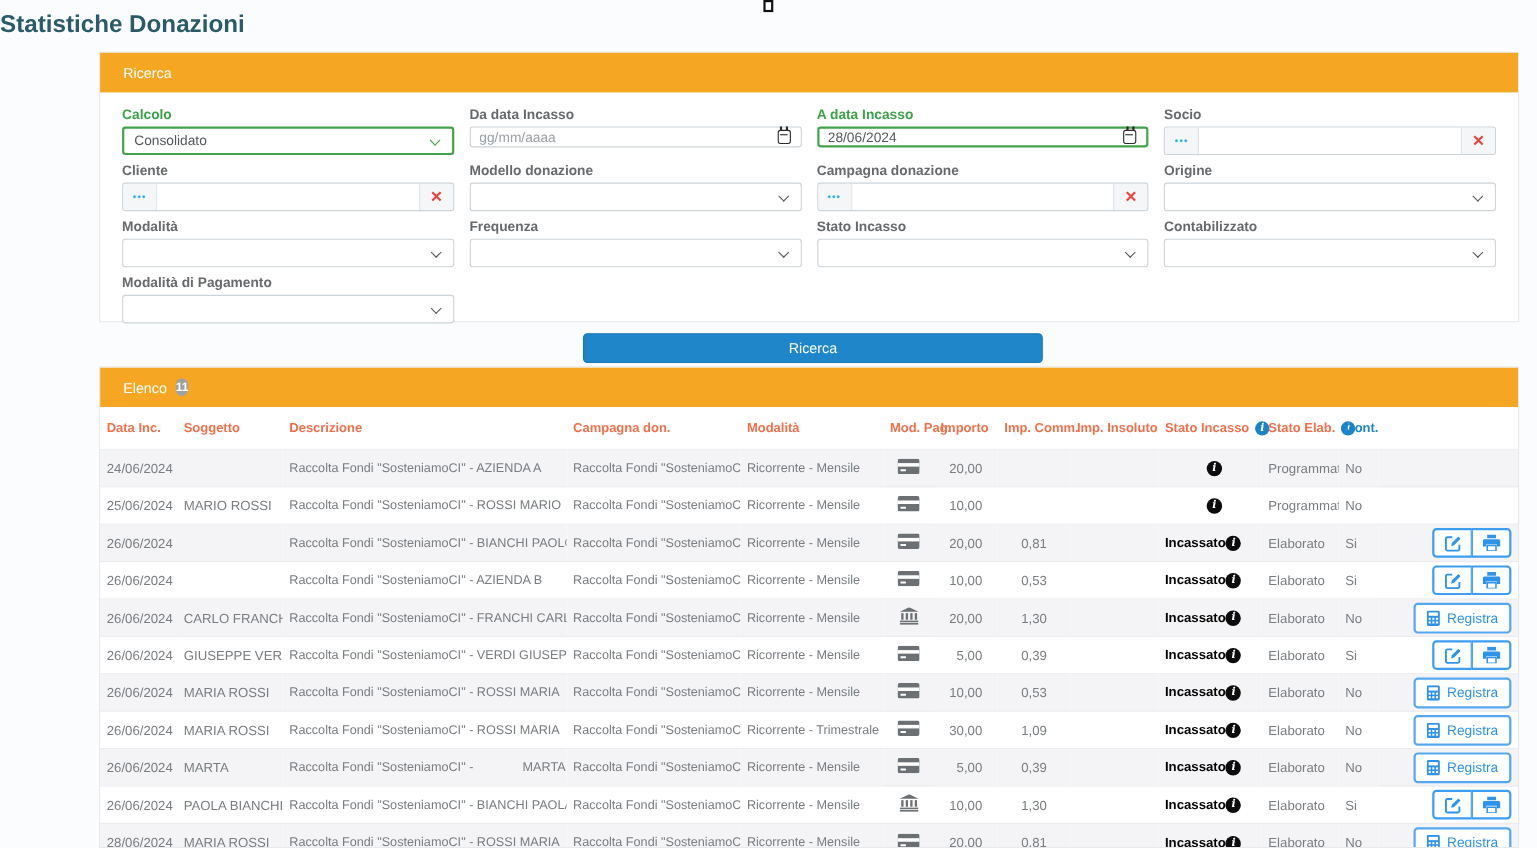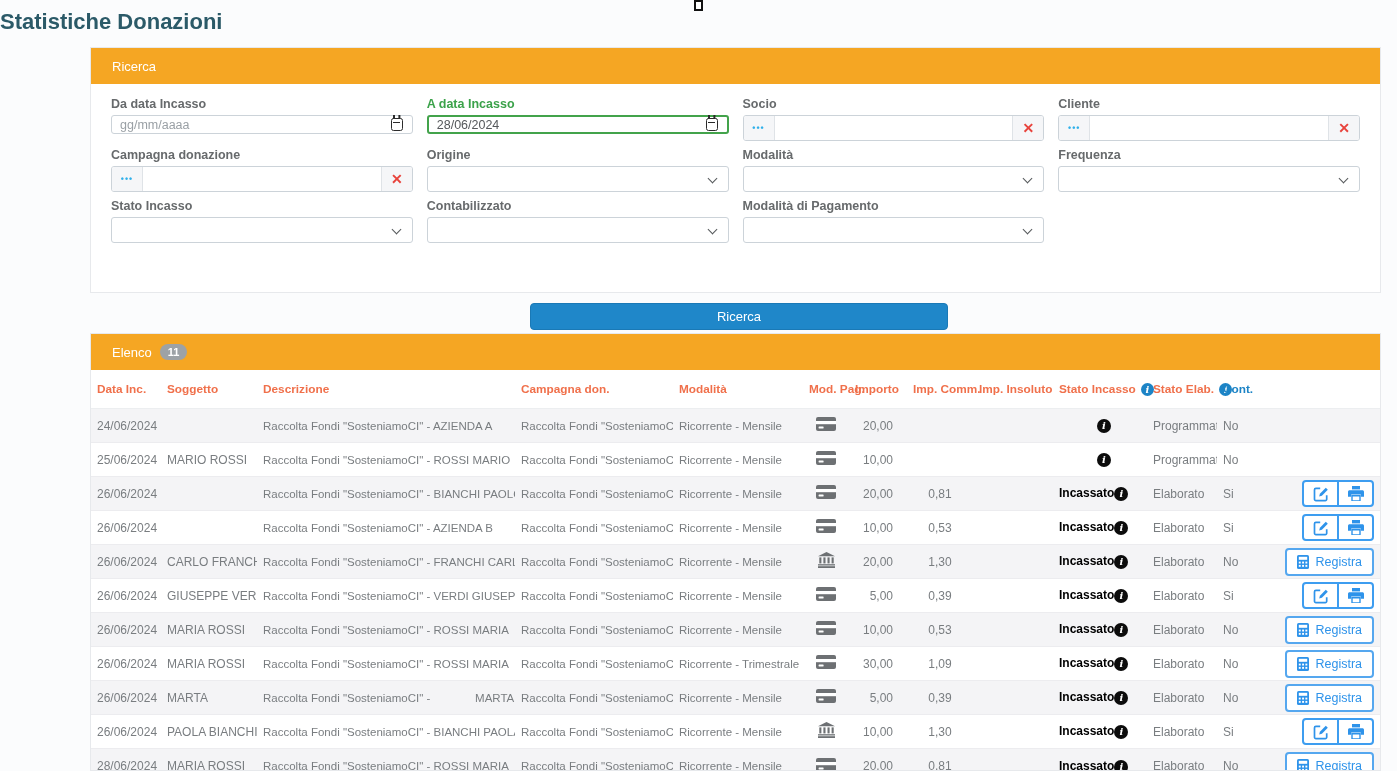--- a/index.html
+++ b/index.html
@@ -81,21 +81,21 @@
   .search-btn{
     position:absolute; left:530px; top:303px; width:418px; height:27px;
     background:#1f87c9; border:1px solid #1a79b6; border-radius:4px;
     color:#fff; font-size:13px; cursor:pointer;
     font-family:"Liberation Sans", sans-serif;
   }
   
   .card.list{ top:333px; height:438px; overflow:hidden; }
   .badge{
     background:#9da2a6; color:#fff; font-size:11px; font-weight:bold;
-    border-radius:9px; padding:2px 8px; line-height:12px;
+    border-radius:9px; padding:2px 0; line-height:12px;
   }
   table{ width:100%; border-collapse:collapse; table-layout:fixed; }
   thead th{
     height:25px; font-size:11.8px; font-weight:bold; color:#f0704b;
     text-align:left; padding:12px 6px; white-space:nowrap; overflow:visible;
     border-bottom:1px solid #eceef0; background:#fff;
   }
   thead th.th-blue{ color:#1c84c6; }
   tbody td{
     height:34px; font-size:12px; color:#797d80; padding:0 6px;
@@ -143,20 +143,27 @@
 
 <h1 class="page-title">Statistiche Donazioni</h1>
 <div class="cursor-artifact"></div>
 
 <div class="card search">
   <div class="card-header">
     <span>Ricerca</span>
   </div>
   <div class="search-body">
 
+    <div class="field">
+      <label class="green">Calcolo</label>
+      <div class="select green">
+        <span>Consolidato</span>
+        <span class="chev"></span>
+      </div>
+    </div>
 
     <div class="field">
       <label>Da data Incasso</label>
       <div class="datewrap">
         <input placeholder="gg/mm/aaaa" style="">
         <span class="cal"></span>
       </div>
     </div>
 
     <div class="field">
@@ -178,20 +185,27 @@
 
     <div class="field">
       <label>Cliente</label>
       <div class="lookup">
         <span class="addon dots">•••</span>
         <input style="">
         <span class="addon clear">✕</span>
       </div>
     </div>
 
+    <div class="field">
+      <label>Modello donazione</label>
+      <div class="select">
+        <span></span>
+        <span class="chev"></span>
+      </div>
+    </div>
 
     <div class="field">
       <label>Campagna donazione</label>
       <div class="lookup">
         <span class="addon dots">•••</span>
         <input style="">
         <span class="addon clear">✕</span>
       </div>
     </div>
 

